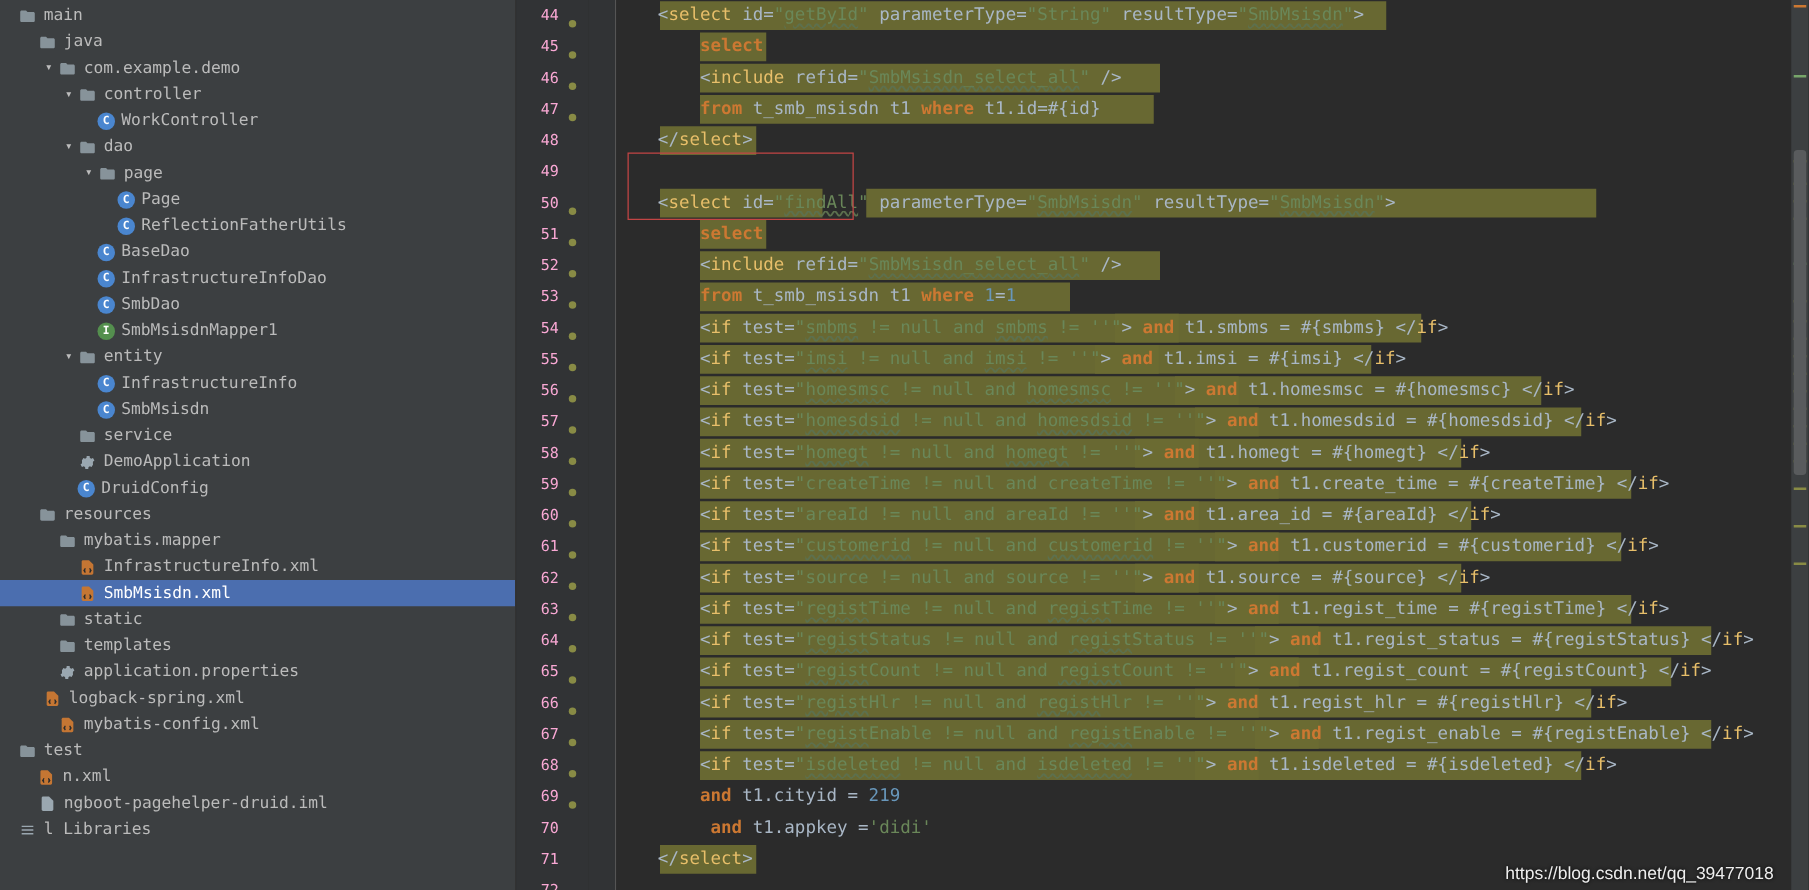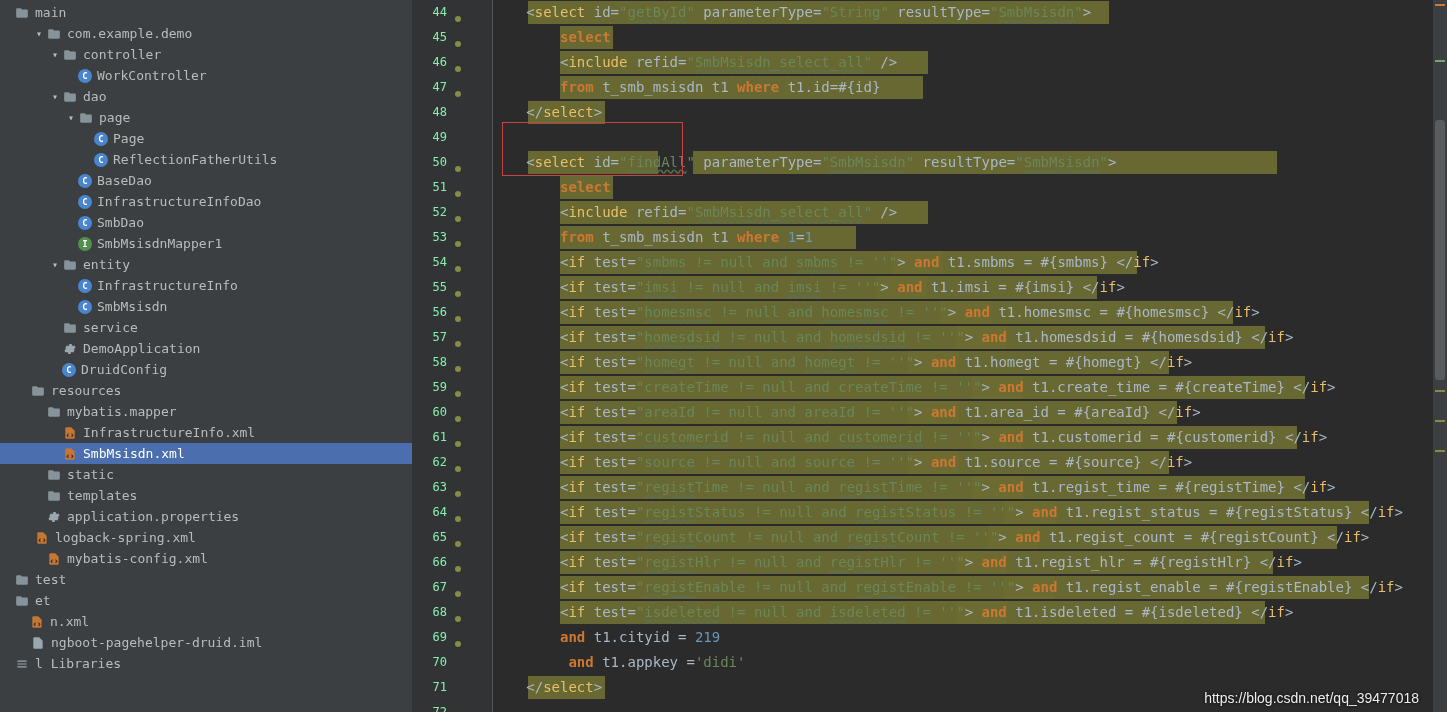--- a/index.html
+++ b/index.html
@@ -8,21 +8,21 @@
   .sidebar { width: 413px; background: #3c3f41; overflow: hidden; border-right: 1px solid #323232; }
   .tree { font-size: 13px; color: #bbbbbb; padding-top: 2px; }
   .tree-row { display: flex; align-items: center; height: 21px; padding-left: 0; cursor: pointer; white-space: nowrap; }
   .tree-row.selected { background: #4b6eaf; color: #fff; }
   .tw { display: inline-block; width: 14px; text-align: center; color: #bdbdbd; font-size: 10px; }
   .ic { display: inline-flex; width: 16px; height: 16px; align-items: center; justify-content: center; margin-right: 5px; font-size: 10px; border-radius: 3px; }
   .ic-file-c { background: #4a86cf; color: #fff; font-weight: bold; font-size: 9px; border-radius: 50%; width: 14px; height: 14px; }
   .ic-file-i { background: #548f4e; color: #fff; font-weight: bold; font-size: 9px; border-radius: 50%; width: 14px; height: 14px; }
   .label { }
 
-  .gutter { width: 58px; background: #313335; color: #86efac; padding-right: 6px; font-size: 12px; line-height: 25px; user-select: none; position: relative; }
+  .gutter { width: 58px; background: #313335; color: #f9a8d4; padding-right: 6px; font-size: 12px; line-height: 25px; user-select: none; position: relative; }
   .gutter .ln { height: 25px; display:flex; align-items:center; justify-content:flex-end; padding-right:18px; position:relative;}
   .gutter .marker { position:absolute; right:2px; width:10px; height:10px; }
   .gutter .marker svg { width:10px; height:10px; fill:#888b45; }
   .gutter-extra { width: 22px; background: #313335; border-right: 1px solid #555; }
 
   .editor { flex: 1; background: #2b2b2b; position: relative; overflow: hidden; }
   .code { font-family: 'Consolas','Menlo','Monaco', monospace; font-size: 14px; line-height: 25px; padding-left: 8px; white-space: pre; }
   .hl-bg { position: absolute; background: #6b6b33; opacity: 0.95; z-index: 0; }
   .fg { position: relative; z-index: 2; }
   .redbox { position: absolute; border: 1px solid #c34545; z-index: 5; pointer-events:none; }
@@ -50,20 +50,29 @@
     <div class="tree" id="tree">
         <div class="tree-row" style="padding-left: 0px;">
           <span class="tw"></span>
           <span class="ic">
             <svg width="14" height="14" viewBox="0 0 24 24">
               <path fill="#87939a" d="M10 4H4c-1.1 0-2 .9-2 2v12c0 1.1.9 2 2 2h16c1.1 0 2-.9 2-2V8c0-1.1-.9-2-2-2h-8l-2-2z"></path>
             </svg>
           </span>
           <span class="label">main</span>
         </div>
+        <div class="tree-row" style="padding-left: 16px;">
+          <span class="tw"></span>
+          <span class="ic">
+            <svg width="14" height="14" viewBox="0 0 24 24">
+              <path fill="#87939a" d="M10 4H4c-1.1 0-2 .9-2 2v12c0 1.1.9 2 2 2h16c1.1 0 2-.9 2-2V8c0-1.1-.9-2-2-2h-8l-2-2z"></path>
+            </svg>
+          </span>
+          <span class="label">java</span>
+        </div>
         <div class="tree-row" style="padding-left: 32px;">
           <span class="tw">▾</span>
           <span class="ic">
             <svg width="14" height="14" viewBox="0 0 24 24">
               <path fill="#87939a" d="M10 4H4c-1.1 0-2 .9-2 2v12c0 1.1.9 2 2 2h16c1.1 0 2-.9 2-2V8c0-1.1-.9-2-2-2h-8l-2-2z"></path>
             </svg>
           </span>
           <span class="label">com.example.demo</span>
         </div>
         <div class="tree-row" style="padding-left: 48px;">
@@ -258,29 +267,20 @@
           <span class="label">mybatis-config.xml</span>
         </div>
         <div class="tree-row" style="padding-left: 0px;">
           <span class="tw"></span>
           <span class="ic">
             <svg width="14" height="14" viewBox="0 0 24 24">
               <path fill="#87939a" d="M10 4H4c-1.1 0-2 .9-2 2v12c0 1.1.9 2 2 2h16c1.1 0 2-.9 2-2V8c0-1.1-.9-2-2-2h-8l-2-2z"></path>
             </svg>
           </span>
           <span class="label">test</span>
-        </div>
-        <div class="tree-row" style="padding-left: 0px;">
-          <span class="tw"></span>
-          <span class="ic">
-            <svg width="14" height="14" viewBox="0 0 24 24">
-              <path fill="#87939a" d="M10 4H4c-1.1 0-2 .9-2 2v12c0 1.1.9 2 2 2h16c1.1 0 2-.9 2-2V8c0-1.1-.9-2-2-2h-8l-2-2z"></path>
-            </svg>
-          </span>
-          <span class="label">et</span>
         </div>
         <div class="tree-row" style="padding-left: 15px;">
           <span class="tw"></span>
           <span class="ic">
             <svg width="14" height="14" viewBox="0 0 24 24">
               <path fill="#c57633" d="M14 2H6c-1.1 0-2 .9-2 2v16c0 1.1.9 2 2 2h12c1.1 0 2-.9 2-2V8l-6-6z"></path>
               <path fill="#2b2b2b" d="M9 13l-2 3 2 3M15 13l2 3-2 3" stroke="#2b2b2b" stroke-width="1.5"></path>
             </svg>
           </span>
           <span class="label">n.xml</span>

